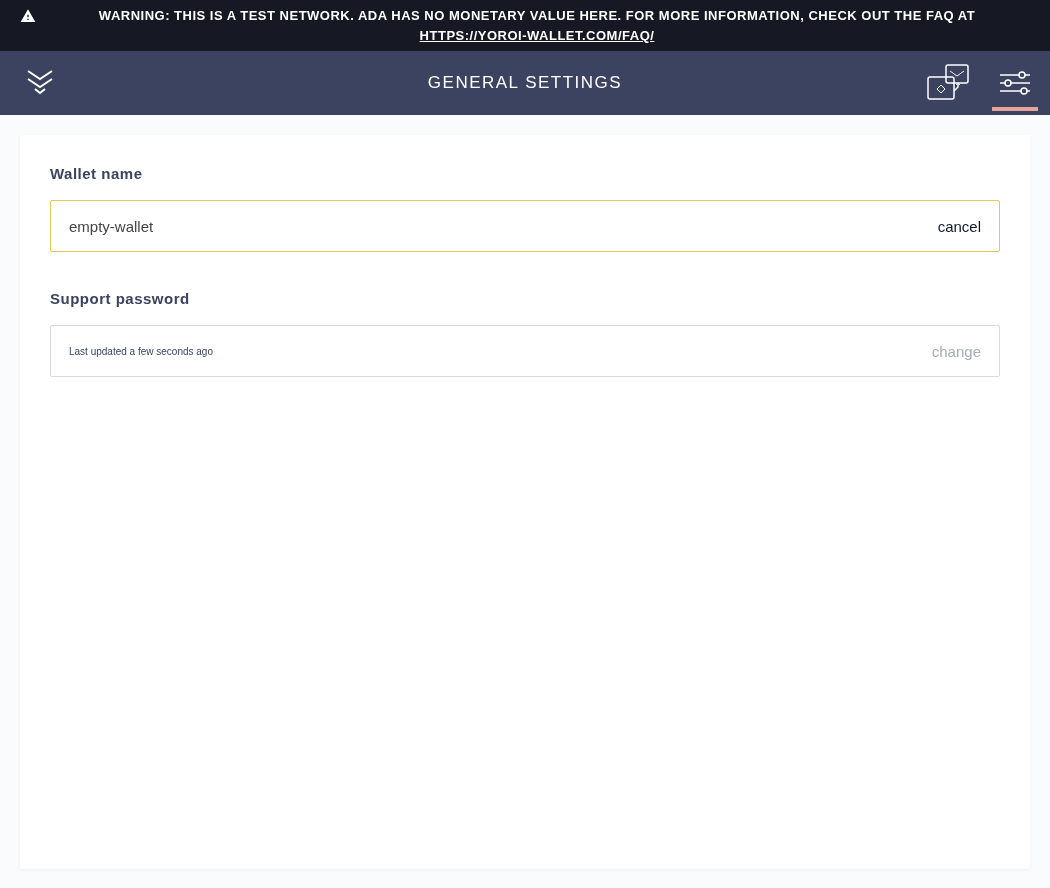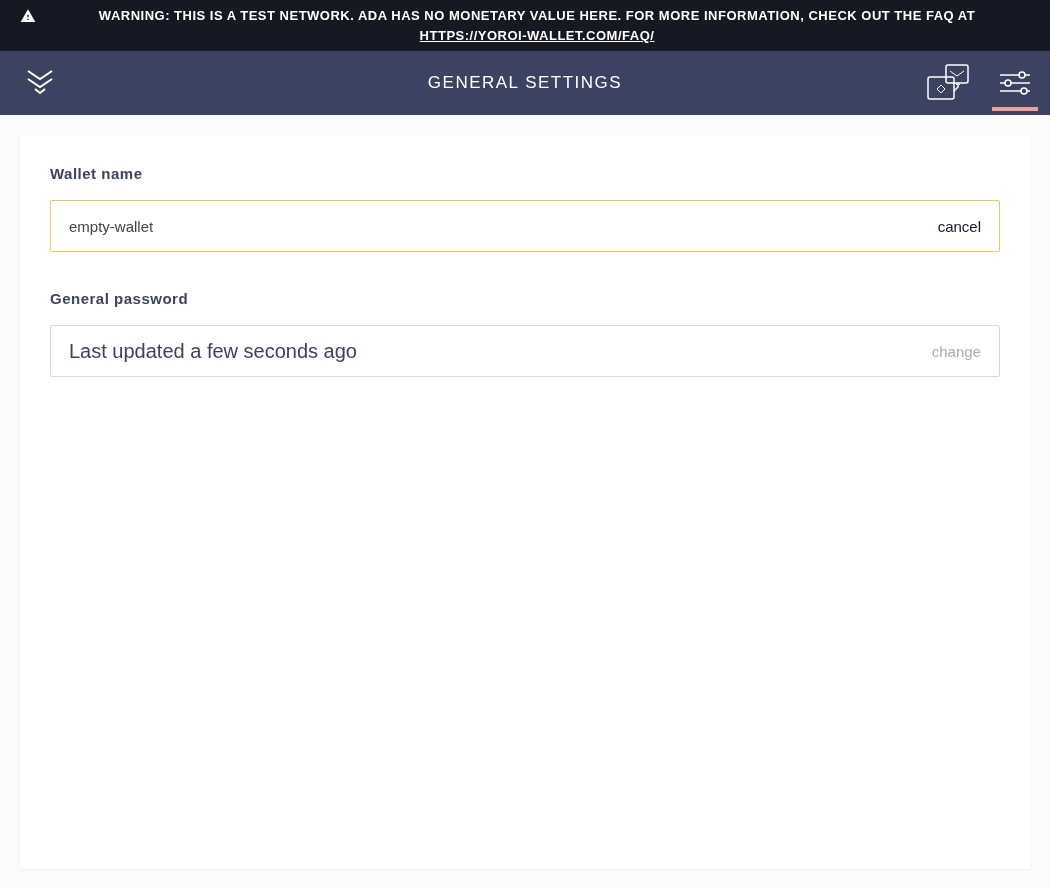--- a/index.html
+++ b/index.html
@@ -136,21 +136,21 @@
       border-radius: 2px;
       display: flex;
       align-items: center;
       justify-content: space-between;
       padding: 0 18px;
       height: 52px;
       background: #fff;
     }
     .password-row .status-text {
       color: #3b4360;
-      font-size: 20px;
+      font-size: 10px;
     }
     .password-row .action-link {
       color: #a8abb8;
       font-size: 15px;
       cursor: pointer;
     }
     .sidebar {
       width: 200px;
       background: #f1f2f6;
       display: flex;
@@ -219,20 +219,20 @@
 </div>
 
 <div class="content">
   <div class="main-panel">
     <div class="section-label">Wallet name</div>
     <div class="input-row">
       <input type="text" value="empty-wallet" style="">
       <span class="action-link">cancel</span>
     </div>
 
-    <div class="section-label">General password</div>
+    <div class="section-label">Support password</div>
     <div class="password-row">
       <span class="status-text">Last updated a few seconds ago</span>
       <span class="action-link">change</span>
     </div>
   </div>
 
 </div>
 
 </body></html>

